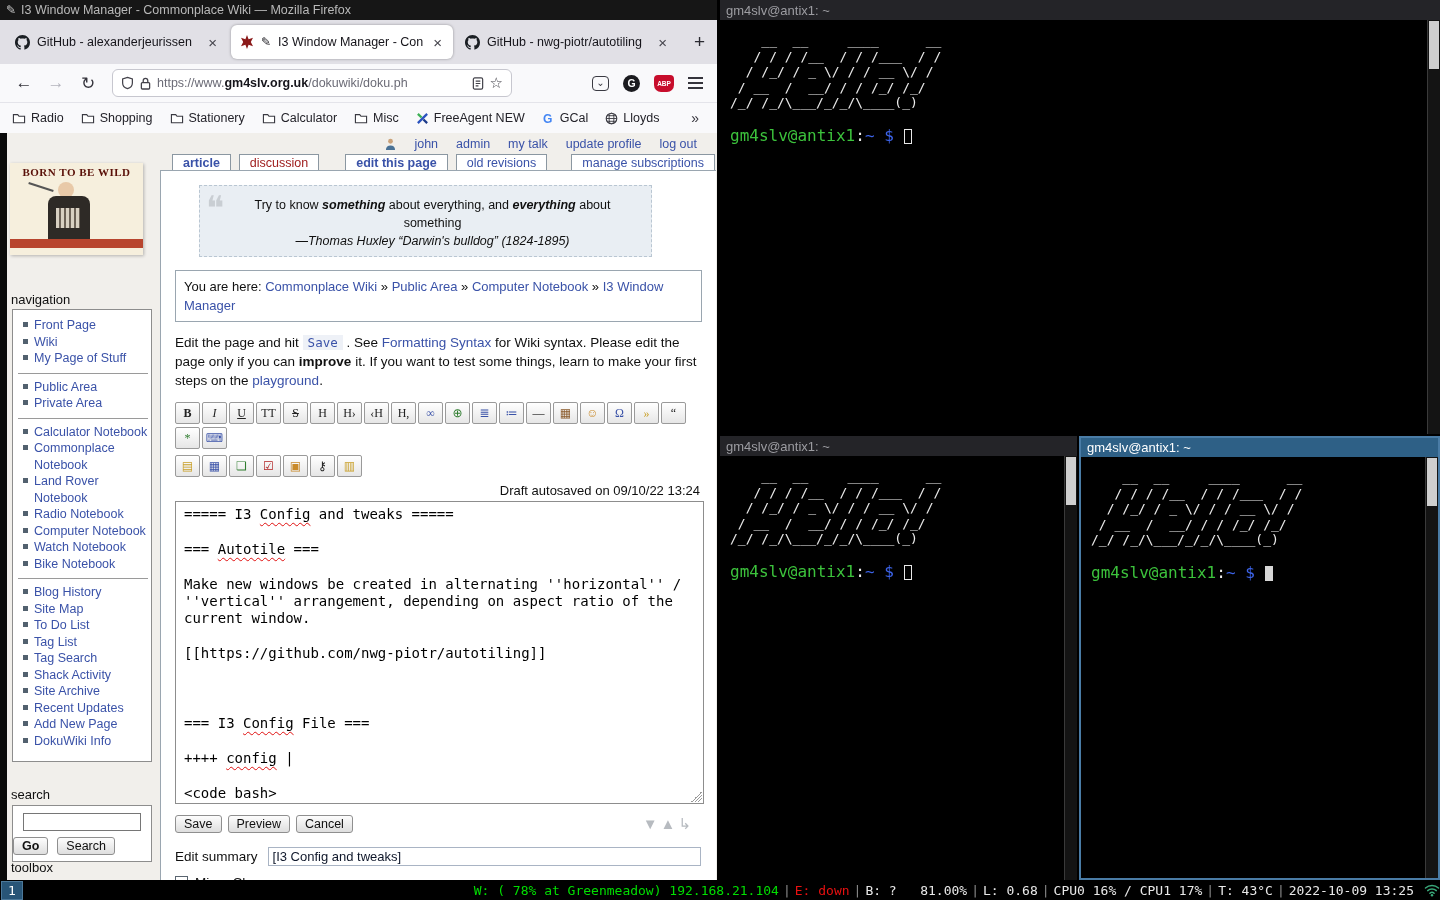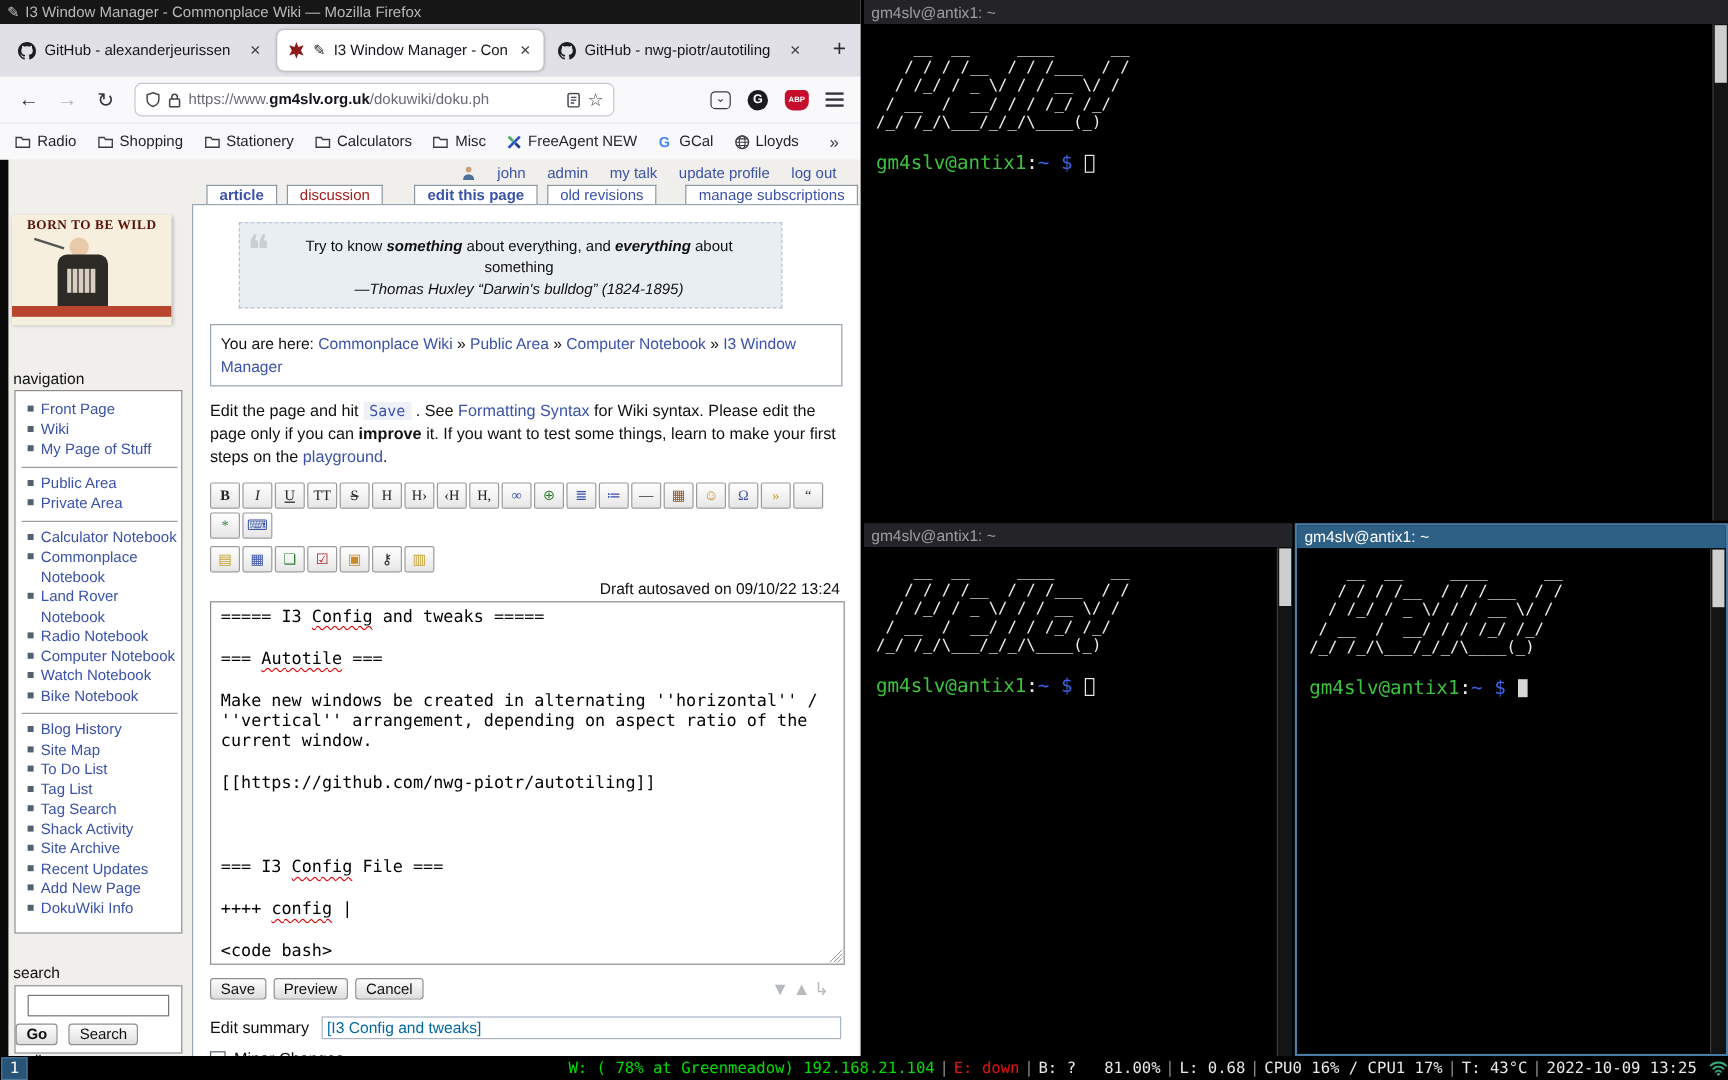--- a/index.html
+++ b/index.html
@@ -39,21 +39,21 @@
   .hamburger { display:inline-block; }
   .hamburger i { display:block; width:15px; height:2px; background:#35343c; margin:3px 0; }
   .ff-bookmarks { height:30px; background:#f9f9fb; display:flex; align-items:center; gap:17px;
                   padding:0 12px; font-size:12.5px; color:#24232a; }
   .bm-item { display:flex; align-items:center; gap:5px; white-space:nowrap; }
   .bm-chevron { margin-left:auto; color:#35343c; font-size:14px; padding-right:6px; }
 
   
   .wiki-page { position:absolute; left:0; top:133px; width:717px; height:747px; background:#f1efeb; overflow:hidden; }
   .left-strip { position:absolute; left:0; top:0; width:7px; height:100%; background:#0a0a0a; }
-  .wiki-sidebar { position:absolute; left:7px; top:16px; width:153px; height:100%; font-size:12.5px; }
+  .wiki-sidebar { position:absolute; left:7px; top:0; width:153px; height:100%; font-size:12.5px; }
   .logo-box { position:absolute; left:3px; top:30px; width:133px; height:92px; background:#f6efdd;
               box-shadow:1px 1px 3px rgba(0,0,0,.25); overflow:hidden; }
   .logo-text { font-family:"Liberation Serif",serif; font-weight:bold; font-size:11px; color:#5a1008;
                text-align:center; padding-top:3px; letter-spacing:.5px; }
   .logo-art { position:relative; height:70px; }
   .logo-art .mic { position:absolute; left:18px; top:8px; width:26px; height:2px; background:#555; transform:rotate(18deg); }
   .logo-art .head { position:absolute; left:48px; top:4px; width:16px; height:16px; border-radius:50%; background:#e8c9a8; }
   .logo-art .body { position:absolute; left:38px; top:18px; width:42px; height:46px; background:#2e2a26; border-radius:8px 8px 2px 2px; }
   .logo-art .accordion { position:absolute; left:46px; top:30px; width:24px; height:20px; background:repeating-linear-gradient(90deg,#d8d0c2 0 3px,#6b6156 3px 5px); }
   .logo-art .floor { position:absolute; left:0; bottom:0; width:100%; height:9px; background:#b8452e; }
@@ -108,21 +108,21 @@
             font-family:"DejaVu Sans Mono",monospace; font-size:14px; line-height:17.4px;
             padding:4px 8px; white-space:pre-wrap; color:#000; overflow:hidden; }
   .misspell { text-decoration:underline; text-decoration-style:wavy; text-decoration-color:#e01010;
               text-decoration-thickness:1px; text-underline-offset:3px; }
   .resize-handle { position:absolute; right:1px; bottom:1px; width:11px; height:11px;
     background:linear-gradient(135deg,transparent 0 50%,#9a9a9a 50% 55%,transparent 55% 65%,#9a9a9a 65% 70%,transparent 70% 80%,#9a9a9a 80% 85%,transparent 85%); }
   .editbtns { display:flex; align-items:center; gap:6px; margin:11px 0 0 2px; }
   .editbtns .spacer { flex:1; }
   .draft-arrows { color:#b7bbc0; font-size:15px; letter-spacing:3px; padding-right:14px; }
   .summary-row { display:flex; align-items:center; gap:10px; margin:14px 0 0 2px; font-size:13.5px; }
-  .summary-input { width:433px; height:19px; border:1px solid #a9b4c4; font-size:13px; padding:0 4px; color:#0369a1; }
+  .summary-input { width:433px; height:19px; border:1px solid #a9b4c4; font-size:13px; padding:0 4px; color:#0f172a; }
   .minor-row { display:flex; align-items:center; gap:7px; margin:9px 0 0 2px; font-size:13.5px; }
   .checkbox { width:13px; height:13px; border:1px solid #5a6570; background:#fff; }
 
   
   .term { position:absolute; background:#000; }
   .term-top { left:720px; top:0; width:720px; height:434px; }
   .term-bl  { left:720px; top:436px; width:357px; height:444px; }
   .term-br  { left:1079px; top:436px; width:361px; height:444px; }
   .term.focused { border:2px solid #4a7ca6; }
   .term-title { height:20px; background:#242428; color:#9d9da2; font-size:13px; display:flex;
@@ -260,21 +260,21 @@
               </svg>
             </span>
             <span>Stationery</span>
           </span>
           <span class="bm-item">
             <span>
               <svg width="14" height="12" viewBox="0 0 16 14">
                 <path d="M1.5 3h5l1.5 2h6.5v7.5h-13z" fill="#fff" stroke="#3a3a42" stroke-width="1.3"></path>
               </svg>
             </span>
-            <span>Calculators</span>
+            <span>Calculator</span>
           </span>
           <span class="bm-item">
             <span>
               <svg width="14" height="12" viewBox="0 0 16 14">
                 <path d="M1.5 3h5l1.5 2h6.5v7.5h-13z" fill="#fff" stroke="#3a3a42" stroke-width="1.3"></path>
               </svg>
             </span>
             <span>Misc</span>
           </span>
           <span class="bm-item">

